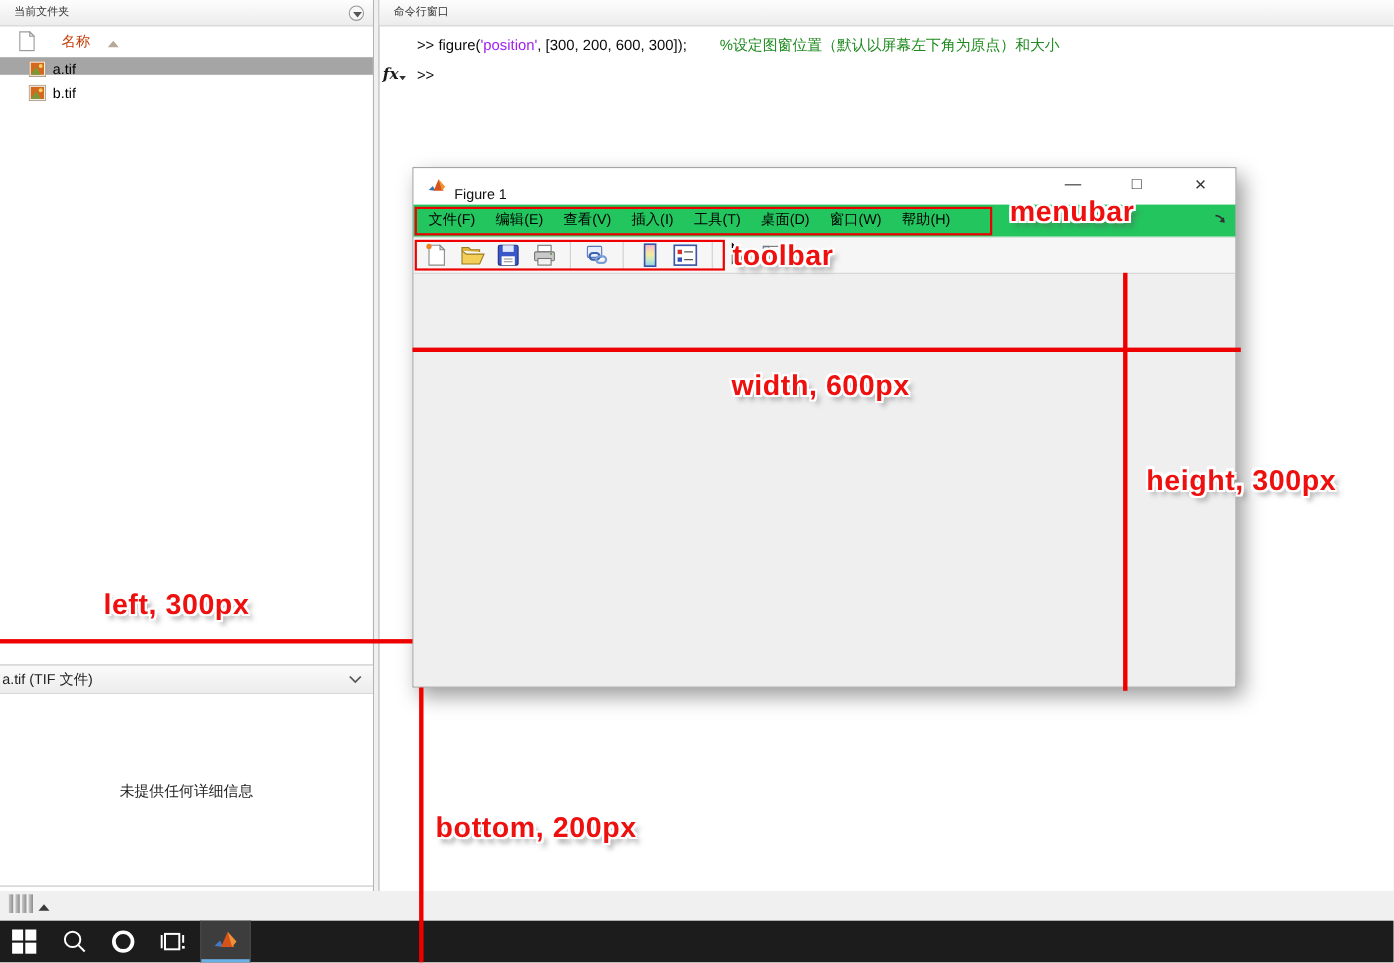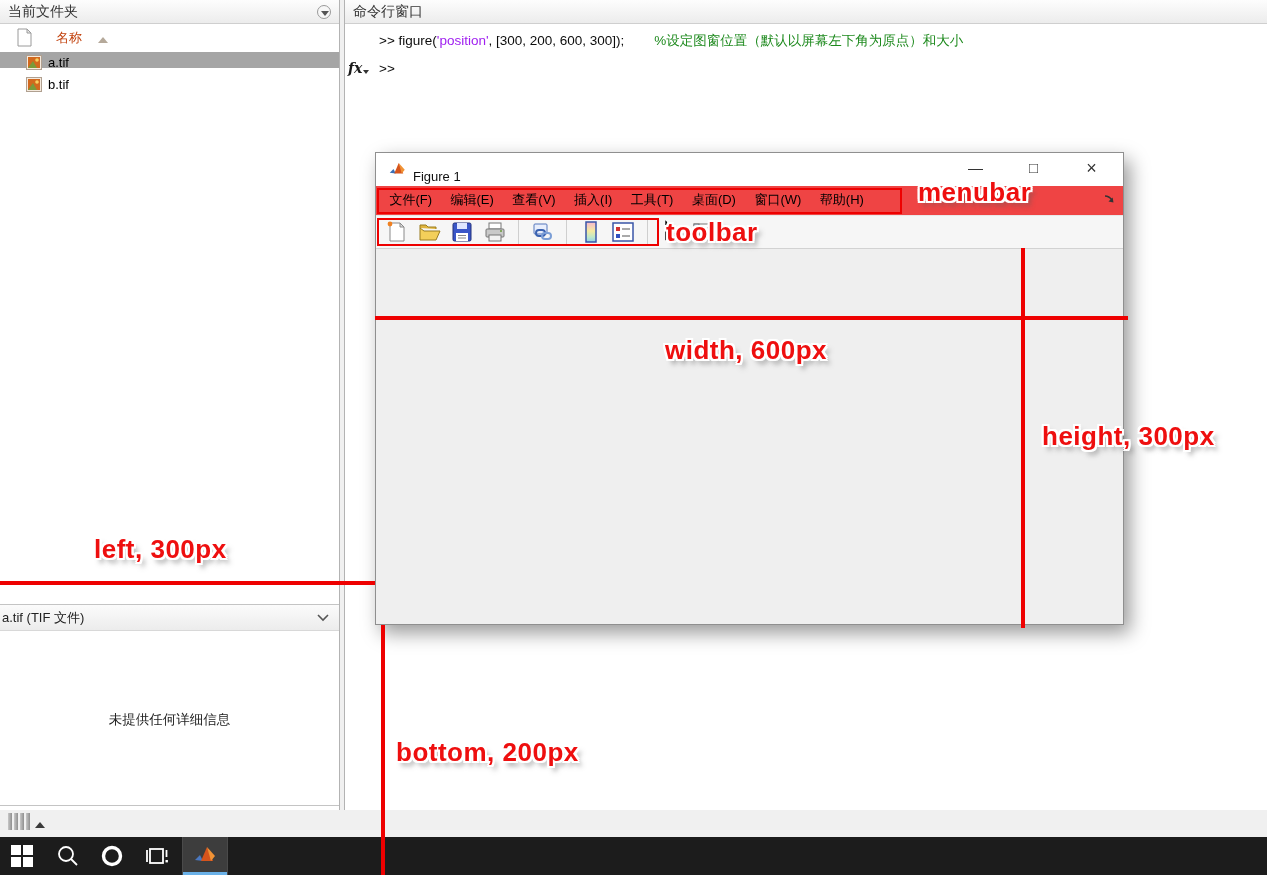--- a/index.html
+++ b/index.html
@@ -5,21 +5,21 @@
   * { margin:0; padding:0; box-sizing:border-box; }
   html,body { width:1267px; height:875px; overflow:hidden; background:#f0f0f0;
               font-family:"Liberation Sans","DejaVu Sans",sans-serif; }
   .abs { position:absolute; }
   #screen { position:relative; width:1267px; height:875px; background:#f0f0f0; }
 
   
   .panel-header {
     height:24px; background:linear-gradient(#fdfdfd,#ececec);
     border-bottom:1px solid #cfcfcf;
-    font-size:14px; color:#333; line-height:23px; padding-left:8px;
+    font-size:10px; color:#333; line-height:23px; padding-left:13px;
   }
   #left-panel { left:0; top:0; width:340px; height:810px; background:#fff;
                 border-right:1px solid #b3b3b3; }
   #cmd-panel  { left:344px; top:0; width:923px; height:810px; background:#fff;
                 border-left:1px solid #b3b3b3; }
 
   .dd-circle { position:absolute; right:8px; top:5px; width:14px; height:14px;
                border:1px solid #9a9a9a; border-radius:50%; background:#f7f7f7; }
   .dd-circle:after { content:""; position:absolute; left:3px; top:5px;
                border:4px solid transparent; border-top:5px solid #555; }
@@ -63,21 +63,21 @@
 
   
   #figure-window { left:375px; top:152px; width:749px; height:473px;
                    background:#fff; border:1px solid #8f8f8f;
                    box-shadow:6px 8px 18px rgba(0,0,0,0.40); }
   .fig-titlebar { position:absolute; left:0; top:0; width:100%; height:33px; background:#fff; }
   .fig-title { position:absolute; left:37px; top:8px; font-size:13px; color:#111;margin-top:8px; }
   .win-btn { position:absolute; top:0; width:45px; height:32px; text-align:center;
              line-height:30px; font-size:15px; color:#333; }
   .fig-menubar { position:absolute; left:0; top:33px; width:100%; height:30px;
-                 background:#ef4444; border-bottom:1px solid #e8e8e8; }
+                 background:#22c55e; border-bottom:1px solid #e8e8e8; }
   .menu-item { display:inline-block; font-size:13px; color:#000; padding:0 7px;
                line-height:28px; }
   .fig-toolbar { position:absolute; left:0; top:63px; width:100%; height:33px;
                  background:#f6f6f6; border-bottom:1px solid #d2d2d2; }
   .tb { display:inline-block; width:24px; height:24px; margin:4px 2px 0 2px;
         vertical-align:top; }
   .tb-sep { display:inline-block; width:1px; height:26px; background:#cfcfcf;
             margin:3px 5px 0 5px; vertical-align:top; }
   .fig-body { position:absolute; left:0; top:96px; width:100%; height:375px;
               background:#efefef; }

